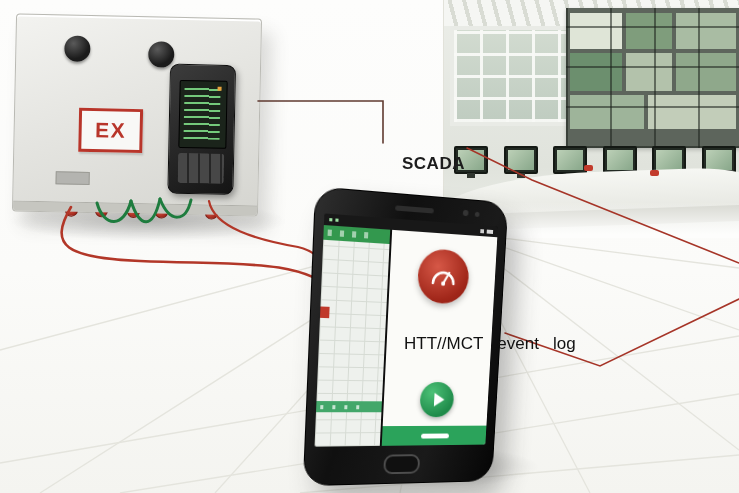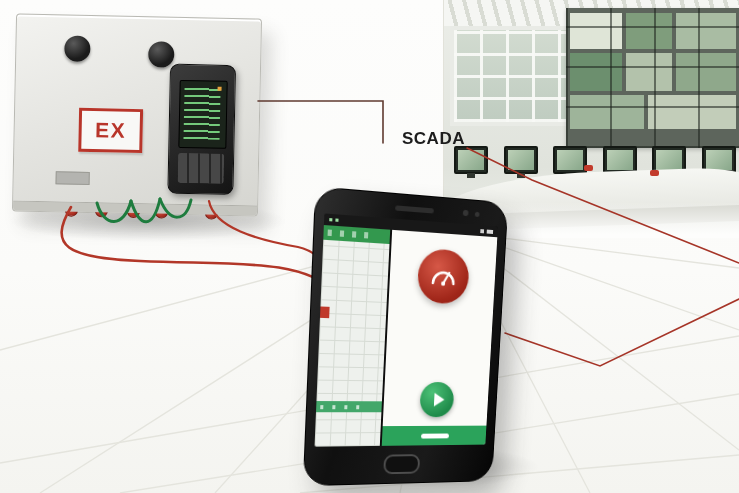--- a/index.html
+++ b/index.html
@@ -134,21 +134,21 @@
          box-shadow:0 2px 5px rgba(0,0,0,.3);display:flex;align-items:center;justify-content:center;}
   .start-tri{width:0;height:0;border-left:11px solid #ffffff;border-top:7px solid transparent;
          border-bottom:7px solid transparent;margin-left:4px;}
   .pr-bottombar{position:absolute;left:0;right:0;bottom:0;height:20px;background:#2ba35b;
          display:flex;align-items:center;justify-content:center;}
   .pr-dash{width:30px;height:5px;background:#ffffff;border-radius:3px;}
   .phone-home{position:absolute;left:50%;bottom:9px;transform:translateX(-50%);
          width:34px;height:16px;border:2px solid #4e4e4e;border-radius:9px;background:#101010;}
 
   
-  .label{position:absolute;color:#161616;z-index:7;white-space:nowrap;}
+  .label{position:absolute;color:#161616;z-index:7;white-space:nowrap;margin-top:25px;}
   .label.scada{left:402px;top:129px;font-size:17px;font-weight:700;letter-spacing:.5px;color:#1d1d1d;}
   .label.di{left:84px;top:282px;font-size:18px;word-spacing:7px;letter-spacing:.4px;color:#141414;}
   .label.phone-event{left:404px;top:309px;font-size:17px;color:#111111;}
   .label.phone-event .part{margin-right:14px;}
   .label.phone-event .part:last-child{margin-right:0;}
 </style>
 </head>
 <body>
 
 <div class="canvas">
@@ -267,14 +267,17 @@
           <div class="pr-bottombar">
             <span class="pr-dash"></span>
           </div>
         </div>
       </div>
     </div>
     <div class="phone-home"></div>
   </div>
 
   <div class="label scada">SCADA</div>
+  <div class="label phone-event">
+    <span class="part">HTT//MCT</span><span class="part">event</span><span class="part">log</span>
+  </div>
 
 </div>
 
 </body></html>

